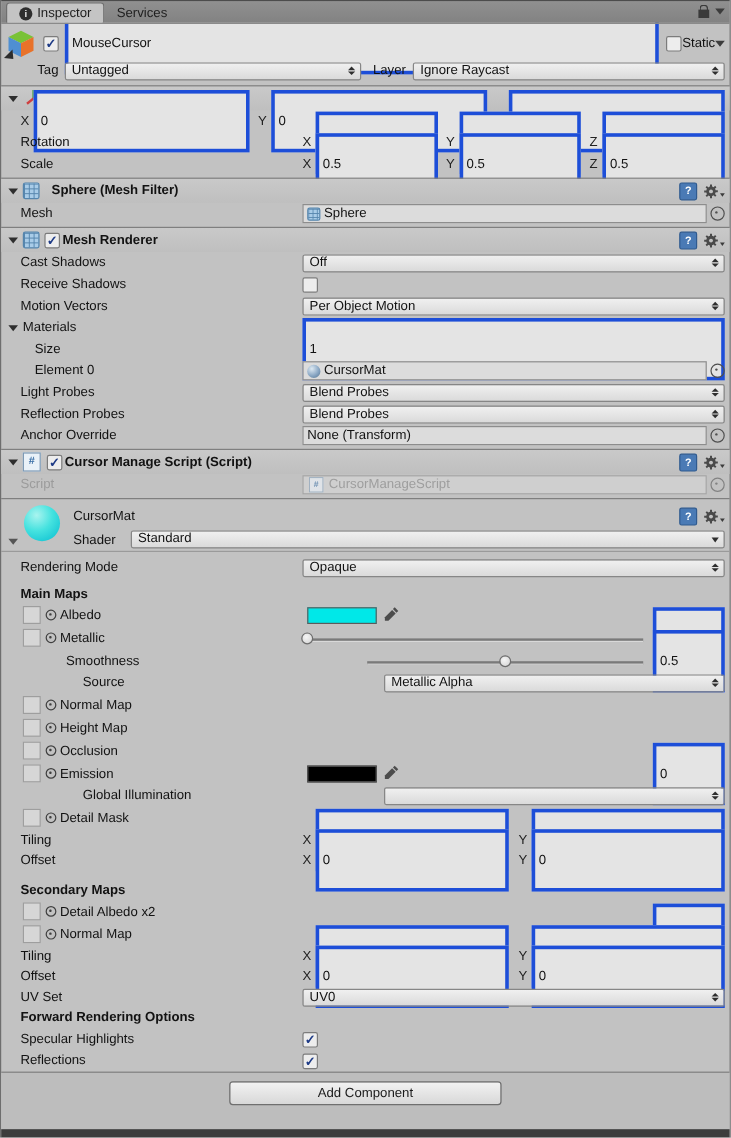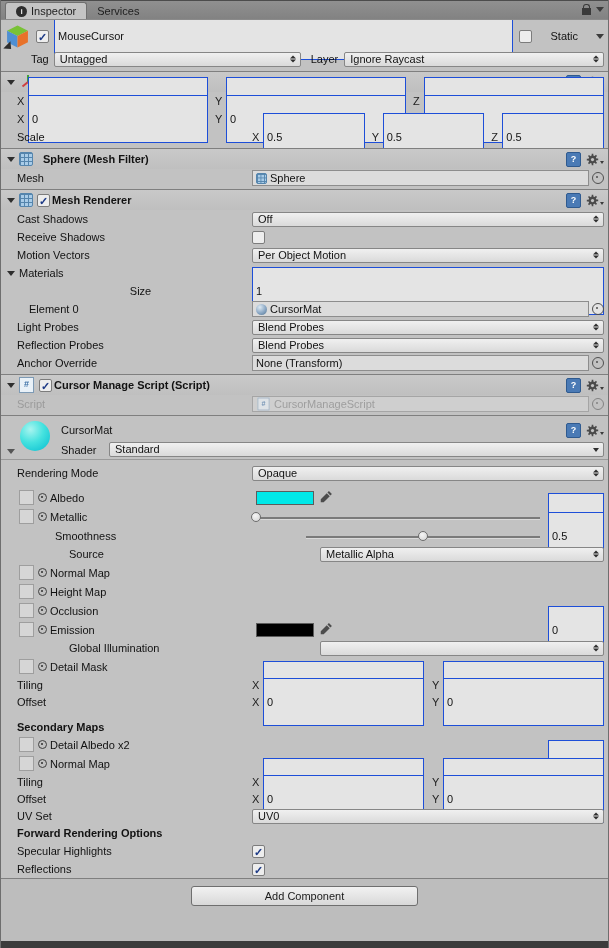--- a/index.html
+++ b/index.html
@@ -19,21 +19,21 @@
   .chead{display:flex;align-items:center;height:20px;border-top:1px solid #7f7f7f;background:linear-gradient(#c9c9c9,#bfbfbf);padding:0 4px;flex:none;}
   .chead .title{font-weight:bold;margin-left:2px;}
   .chead .spacer{flex:1;}
   .fold{width:0;height:0;border-left:4px solid transparent;border-right:4px solid transparent;border-top:5px solid #2e2e2e;margin:0 4px 0 2px;flex:none;}
   .help-icon{width:13px;height:13px;background:#4a7ab5;border:1px solid #2f5a8f;border-radius:2px;color:#fff;font-size:9px;font-weight:bold;text-align:center;line-height:13px;margin-right:5px;flex:none;}
   .help-icon::after{content:"?";}
   .gear-wrap{display:flex;align-items:center;flex:none;}
   .gear-arrow{width:0;height:0;border-left:2.5px solid transparent;border-right:2.5px solid transparent;border-top:3px solid #3c3c3c;margin-left:1px;margin-top:6px;}
   .irow{display:flex;align-items:center;height:18px;padding:0 4px 0 16px;flex:none;}
   .lbl{width:235px;flex:none;white-space:nowrap;overflow:hidden;}
-  .tf{height:14px;background:#e4e4e4;border:1px solid #1d4ed8;padding:16px 3px;line-height:14px;white-space:nowrap;overflow:hidden;}
+  .tf{height:14px;background:#e4e4e4;border:3px solid #1d4ed8;padding:16px 3px;line-height:14px;white-space:nowrap;overflow:hidden;}
   .tf.grow{flex:1;}
   .dd{height:15px;background:linear-gradient(#f0f0f0,#dadada);border:1px solid #868686;border-radius:2px;display:flex;align-items:flex-start;padding:0 16px 0 5px;position:relative;box-sizing:border-box;}
   .dd.grow{flex:1;}
   .dd .ddtxt{flex:1;white-space:nowrap;overflow:hidden;}
   .updown-icon{position:absolute;right:4px;top:50%;transform:translateY(-50%);display:flex;flex-direction:column;align-items:center;gap:1px;}
   .updown-icon i{width:0;height:0;border-left:3px solid transparent;border-right:3px solid transparent;display:block;}
   .updown-icon i.up{border-bottom:3px solid #2e2e2e;}
   .updown-icon i.dn{border-top:3px solid #2e2e2e;}
   .single-down{position:absolute;right:4px;top:50%;transform:translateY(-50%);width:0;height:0;border-left:3.5px solid transparent;border-right:3.5px solid transparent;border-top:4px solid #2e2e2e;}
   .cb{width:13px;height:13px;background:#ededed;border:1px solid #7c7c7c;border-radius:2px;flex:none;text-align:center;line-height:12px;font-size:11px;font-weight:bold;color:#1d3a86;box-sizing:border-box;}
@@ -82,21 +82,21 @@
   .mat-shader-row{display:flex;align-items:center;height:17px;padding-right:4px;}
   .mat-shader-lbl{width:48px;flex:none;}
   .footer{flex:1;border-top:1px solid #7f7f7f;background:#bdbdbd;display:flex;flex-direction:column;align-items:center;position:relative;}
   .add-btn{margin-top:7px;width:227px;height:20px;background:linear-gradient(#f2f2f2,#d8d8d8);border:1px solid #6f6f6f;border-radius:3px;font-family:Liberation Sans, sans-serif;font-size:11px;color:#1a1a1a;}
   .bottom-strip{position:absolute;bottom:0;left:0;right:0;height:7px;background:#3c3c3c;}
   .disabled-lbl{color:#9b9b9b;}
   .objfield.disabled{background:#cfcfcf;border-color:#a5a5a5;color:#9e9e9e;}
   .go-header{padding:4px 4px 3px 4px;flex:none;}
   .go-row1{display:flex;align-items:center;height:24px;}
   .go-row2{display:flex;align-items:center;height:18px;padding-left:26px;margin-top:2px;}
-  .static-wrap{display:flex;align-items:center;gap:18px;margin-left:6px;flex:none;}
+  .static-wrap{display:flex;align-items:center;gap:0;margin-left:6px;flex:none;}
   .indent1{padding-left:50px;}
   .indent2{padding-left:64px;}
   .spacer6{height:6px;flex:none;}
   .spacer10{height:10px;flex:none;}
 </style>
 </head>
 <body>
 
 <div class="window">
 
@@ -182,20 +182,21 @@
           <span class="axis">Y</span>
           <div class="tf grow">0</div>
         </div>
       <div class="vcell">
           <span class="axis">Z</span>
           <div class="tf grow">0</div>
         </div>
     </div>
   </div>
   <div class="irow">
+    <span class="lbl">Rotation</span>
     <div class="vec">
       <div class="vcell">
           <span class="axis">X</span>
           <div class="tf grow">0</div>
         </div>
       <div class="vcell">
           <span class="axis">Y</span>
           <div class="tf grow">0</div>
         </div>
       <div class="vcell">
@@ -284,21 +285,21 @@
           <i class="up"></i>
           <i class="dn"></i>
         </span>
     </div>
   </div>
   <div class="irow" style="padding-left:4px;">
     <span class="fold"></span>
     <span>Materials</span>
   </div>
   <div class="irow" style="padding-left:28px;">
-    <span class="lbl" style="width:223px;text-align:center;">Size</span>
+    <span class="lbl" style="width:223px;">Size</span>
     <div class="tf grow">1</div>
   </div>
   <div class="irow" style="padding-left:28px;">
     <span class="lbl" style="width:223px;">Element 0</span>
     <div class="objfield">
       <span class="sphere-icon"></span>
       <span>CursorMat</span>
     </div>
     <span class="picker-icon"></span>
   </div>
@@ -384,20 +385,21 @@
       <span class="lbl">Rendering Mode</span>
       <div class="dd grow">
         <span class="ddtxt">Opaque</span>
         <span class="updown-icon">
             <i class="up"></i>
             <i class="dn"></i>
           </span>
       </div>
     </div>
     <div class="spacer6"></div>
+    <div class="heading">Main Maps</div>
 
     <div class="mrow">
       <div class="mleft">
         <span class="texslot"></span>
         <span class="tex-dot"></span>
         <span>Albedo</span>
       </div>
       <span class="swatch" style="background: rgb(0, 232, 232);"></span>
       <span class="dropper">
         <svg width="13" height="13" viewBox="0 0 14 14">

